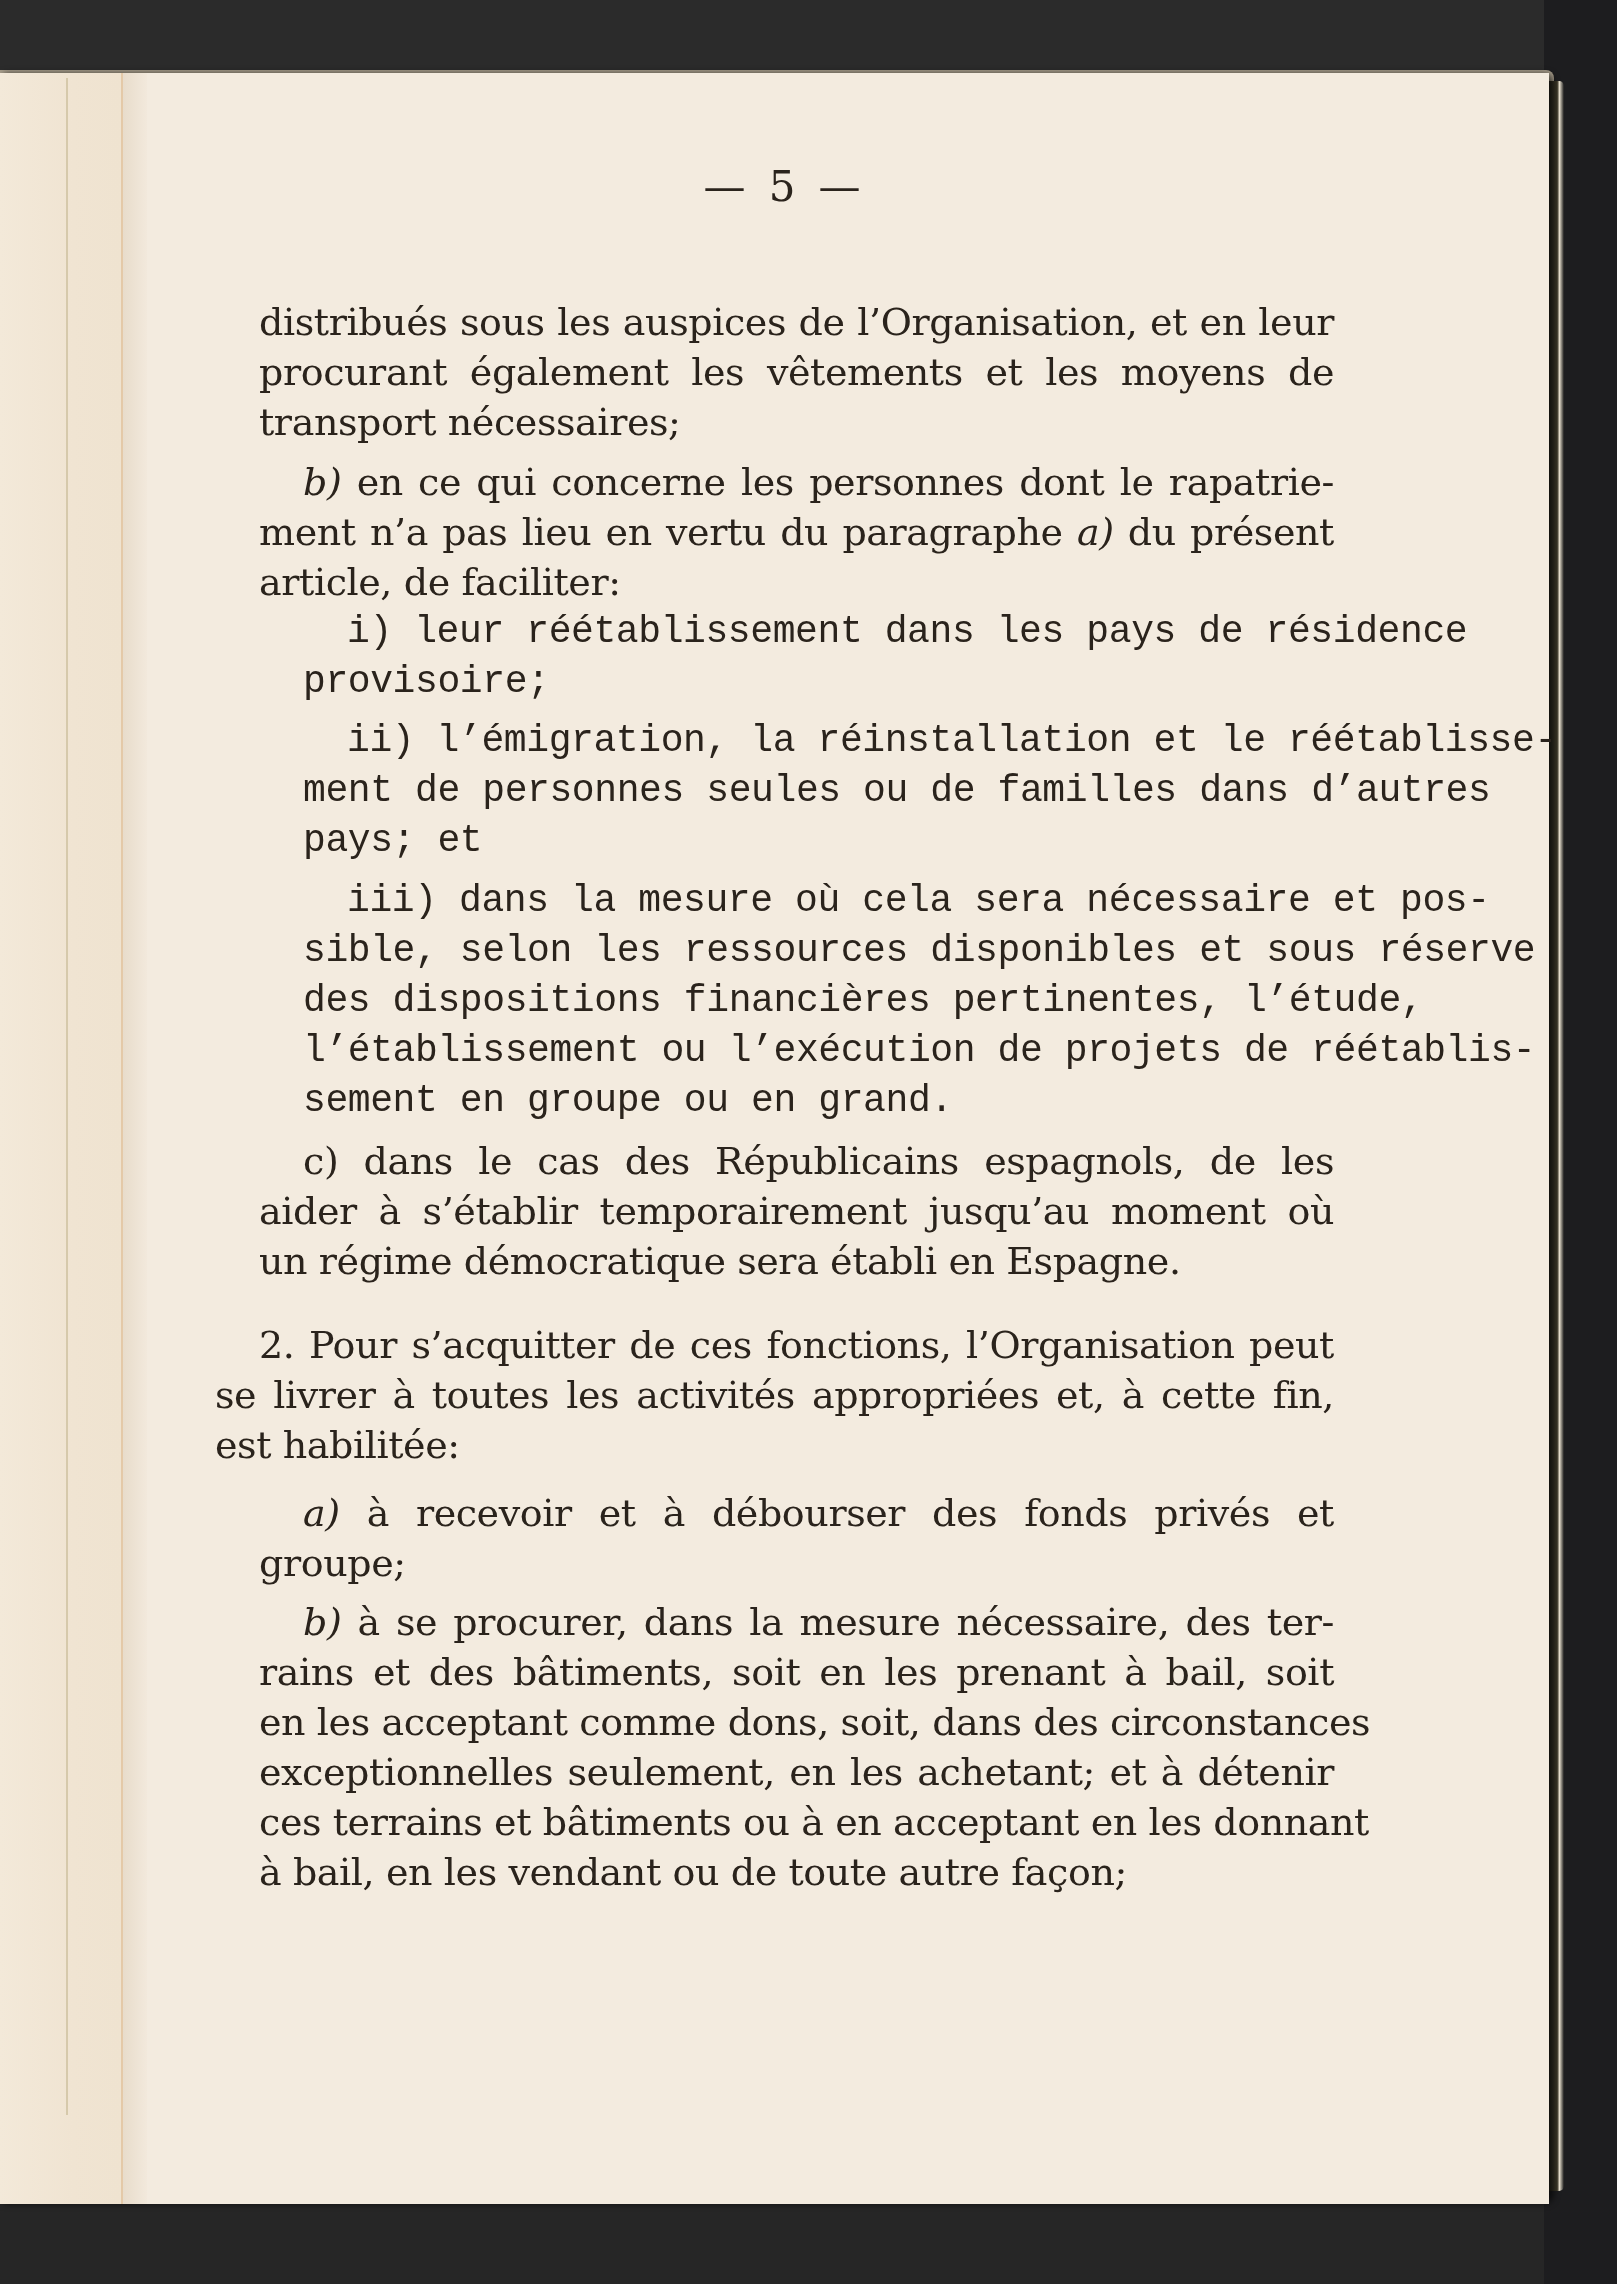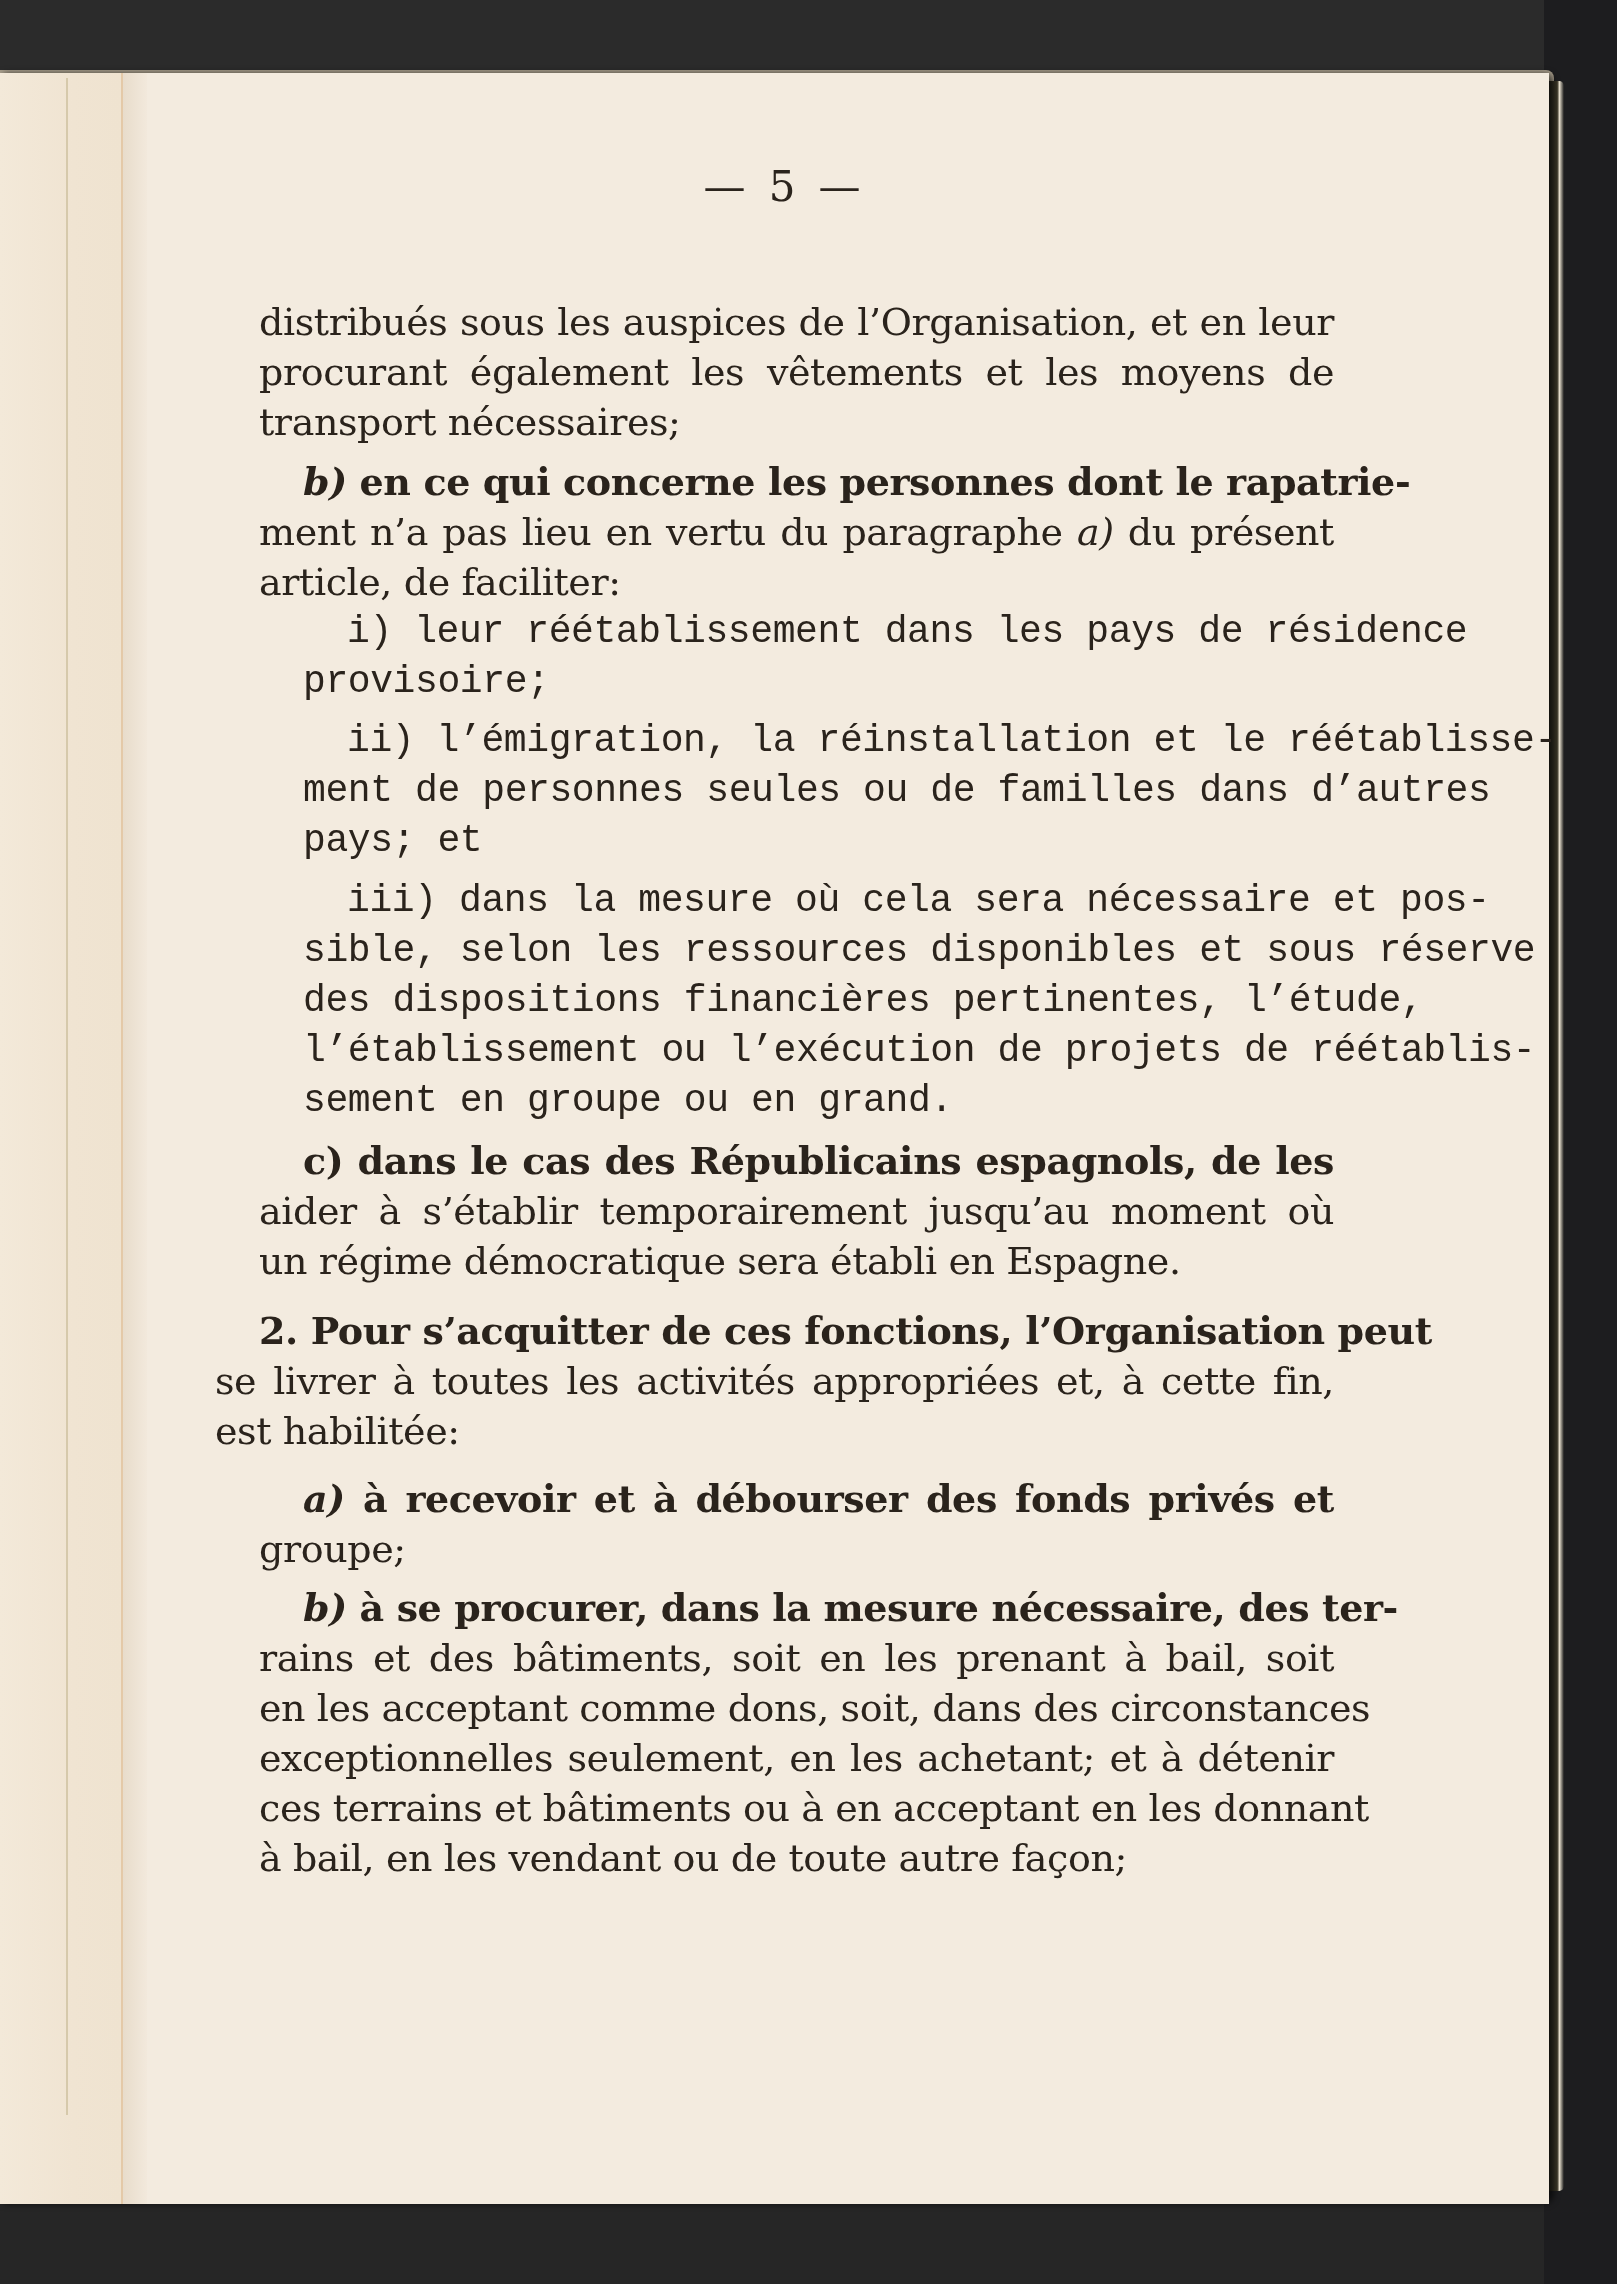--- a/index.html
+++ b/index.html
@@ -53,21 +53,21 @@
     letter-spacing: -0.4px;
   }
   .page-number {
     text-align: center; font-size: 42px; margin-left: -24px; margin-bottom: 85px;
     letter-spacing: 4.9px;
   }
   .para { text-align: justify; text-align-last: left; margin: 0; }
   .para + .para { margin-top: 9.7px; }
   .line { display: block; text-align: justify; text-align-last: justify; white-space: nowrap; }
   .line.last { text-align-last: left; }
-  .indent-1 { padding-left: 44px; font-weight: bold; }
+  .indent-1 { padding-left: 44px; }
   .indent-2 { padding-left: 44px; }
   .sub { padding-left: 44px; font-family: Liberation Mono, monospace; }
   .flush-neg { margin-left: -44px; }
   .ital { font-style: italic; }
 </style>
 </head>
 <body>
 
 <div class="backdrop-top"></div>
 <div class="backdrop-right"></div>
@@ -113,21 +113,21 @@
     <span class="line">l’établissement ou l’exécution de projets de réétablis-</span>
     <span class="line last">sement en groupe ou en grand.</span>
   </div>
 
   <div class="para">
     <span class="line indent-1"><span>c)</span><span> dans le cas des Républicains espagnols, de les</span></span>
     <span class="line">aider à s’établir temporairement jusqu’au moment où</span>
     <span class="line last">un régime démocratique sera établi en Espagne.</span>
   </div>
 
-  <div class="para flush-neg" style="margin-top:20px">
+  <div class="para flush-neg" style="margin-top:34px">
     <span class="line indent-1">2. Pour s’acquitter de ces fonctions, l’Organisation peut</span>
     <span class="line">se livrer à toutes les activités appropriées et, à cette fin,</span>
     <span class="line last">est habilitée:</span>
   </div>
 
   <div class="para" style="margin-top:18px">
     <span class="line indent-1"><span class="ital">a)</span><span> à recevoir et à débourser des fonds privés et</span></span>
     <span class="line last">groupe;</span>
   </div>
 

